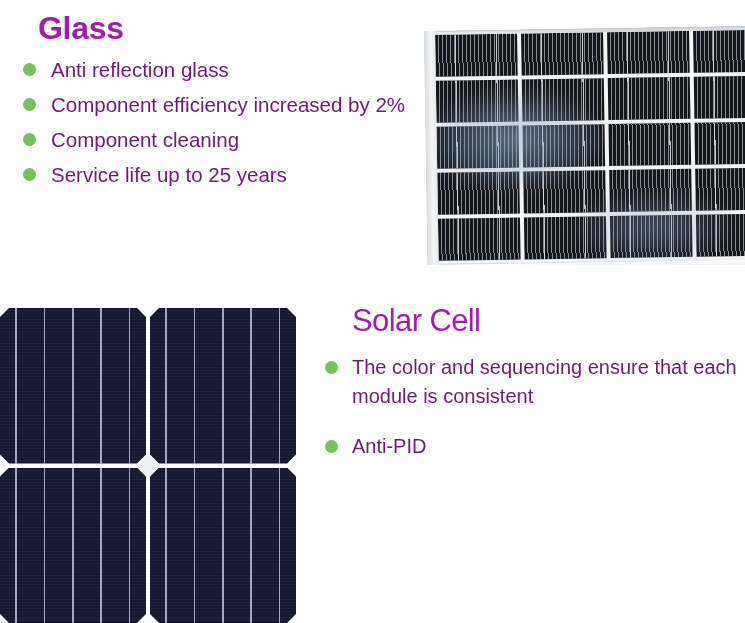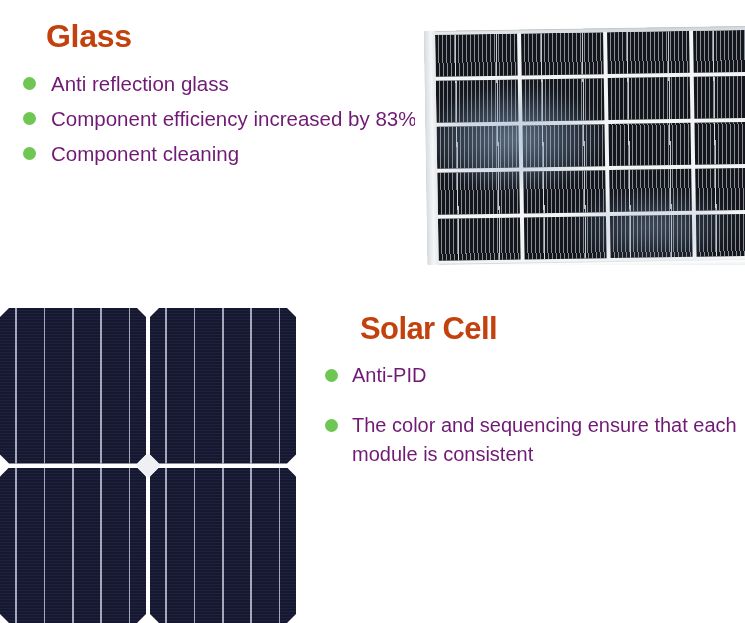--- a/index.html
+++ b/index.html
@@ -22,23 +22,23 @@
     position: absolute;
     inset: 0;
     width: 745px;
     height: 623px;
     background: #ffffff;
   }
 
   
   .section-title {
     font-weight: 700;
-    color: #c2410c;
+    color: #a21caf;
     letter-spacing: -0.3px;
-    margin: 12px;
+    margin: 4px;
     white-space: nowrap;
   }
   .feature-list {
     list-style: none;
     margin: 0;
     padding: 0;
   }
   .feature-item {
     position: relative;
     display: block;
@@ -85,21 +85,21 @@
   #solarcell-block {
     position: absolute;
     left: 322px;
     top: 298px;
     width: 420px;
   }
   #solarcell-block .section-title {
     font-size: 31px;
     line-height: 38px;
     padding-left: 26px;
-    font-weight: 700;
+    font-weight: 400;
     letter-spacing: -0.6px;
   }
   #solarcell-block .feature-list { margin-top: 13px; }
   #solarcell-block .feature-item {
     padding-left: 30px;
     font-size: 20px;
     line-height: 29px;
     margin-bottom: 21px;
   }
   #solarcell-block .bullet-dot {
@@ -315,25 +315,29 @@
   <div id="glass-block">
     <h2 class="section-title">Glass</h2>
 
     <ul class="feature-list">
       <li class="feature-item">
         <span class="bullet-dot" style="background: rgb(111, 198, 82);"></span>
         <span class="feature-text">Anti reflection glass</span>
       </li>
       <li class="feature-item">
         <span class="bullet-dot" style="background: rgb(111, 198, 82);"></span>
-        <span class="feature-text">Component efficiency increased by 83%</span>
+        <span class="feature-text">Component efficiency increased by 2%</span>
       </li>
       <li class="feature-item">
         <span class="bullet-dot" style="background: rgb(111, 198, 82);"></span>
         <span class="feature-text">Component cleaning</span>
+      </li>
+      <li class="feature-item">
+        <span class="bullet-dot" style="background: rgb(111, 198, 82);"></span>
+        <span class="feature-text">Service life up to 25 years</span>
       </li>
     </ul>
   </div>
 
   <div id="panel-photo">
     <div class="frame">
       <div class="rail-left"></div>
       <div class="laminate">
         <div class="cell-grid">
           <div class="cell"></div>
@@ -377,22 +381,22 @@
     <div class="edge-notch top"></div>
     <div class="edge-notch bottom"></div>
   </div>
 
   <div id="solarcell-block">
     <h2 class="section-title">Solar Cell</h2>
 
     <ul class="feature-list">
       <li class="feature-item">
         <span class="bullet-dot" style="background: rgb(111, 198, 82);"></span>
+        <span class="feature-text">The color and sequencing ensure that each module is consistent</span>
+      </li>
+      <li class="feature-item">
+        <span class="bullet-dot" style="background: rgb(111, 198, 82);"></span>
         <span class="feature-text"> Anti-PID</span>
-      </li>
-      <li class="feature-item">
-        <span class="bullet-dot" style="background: rgb(111, 198, 82);"></span>
-        <span class="feature-text">The color and sequencing ensure that each module is consistent</span>
       </li>
     </ul>
   </div>
 
 </div>
 
 </body></html>

